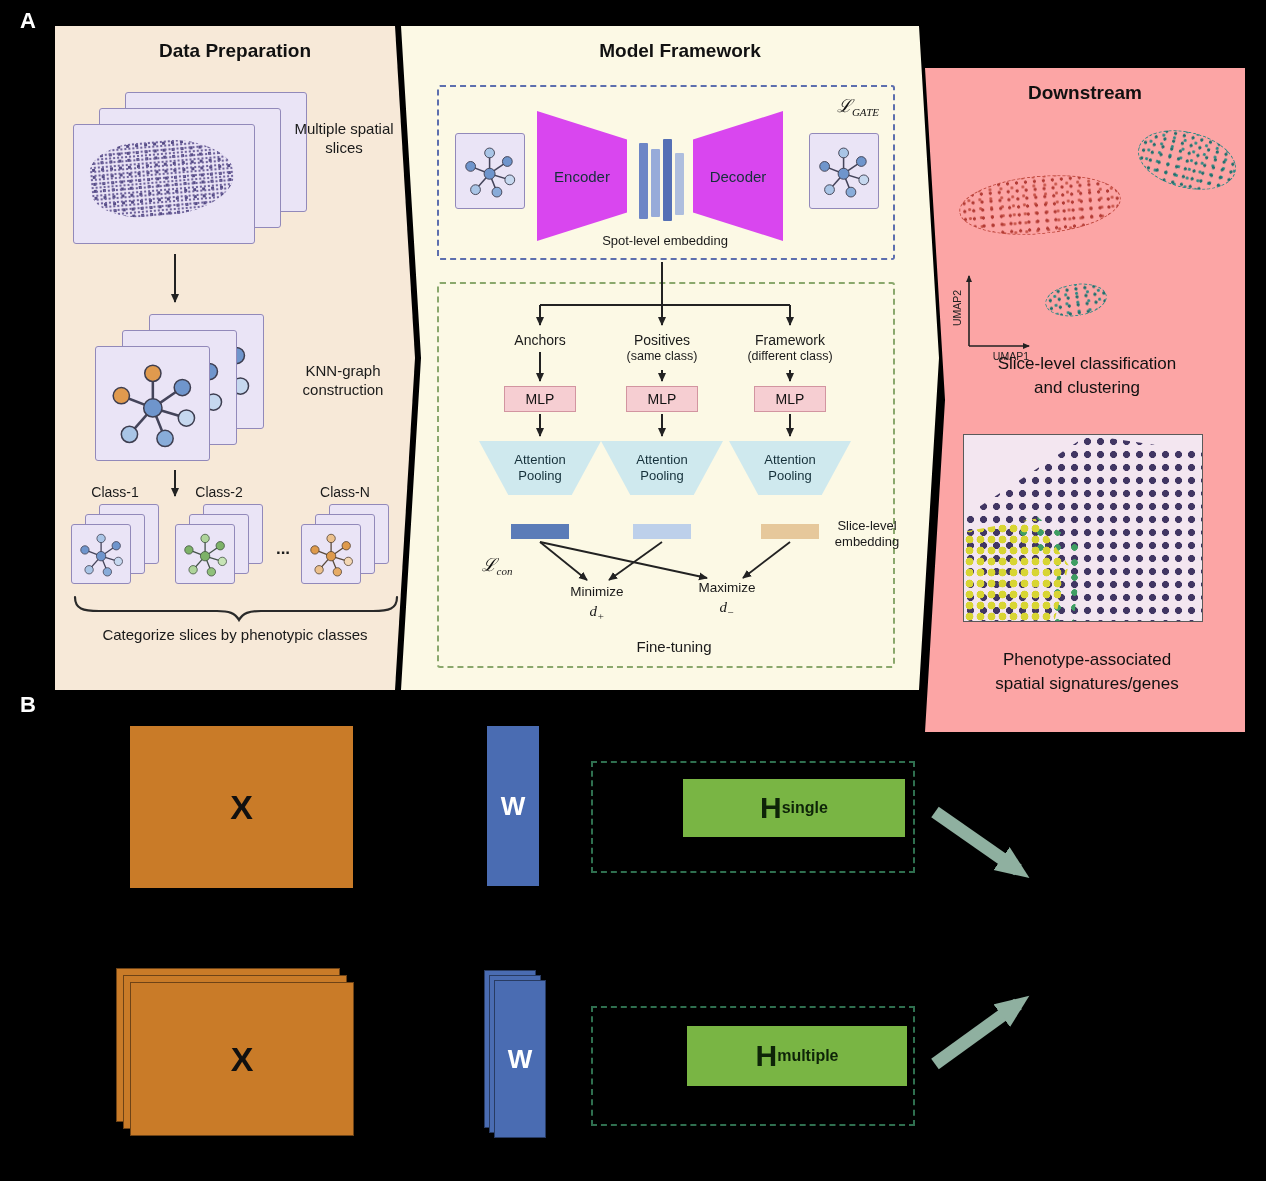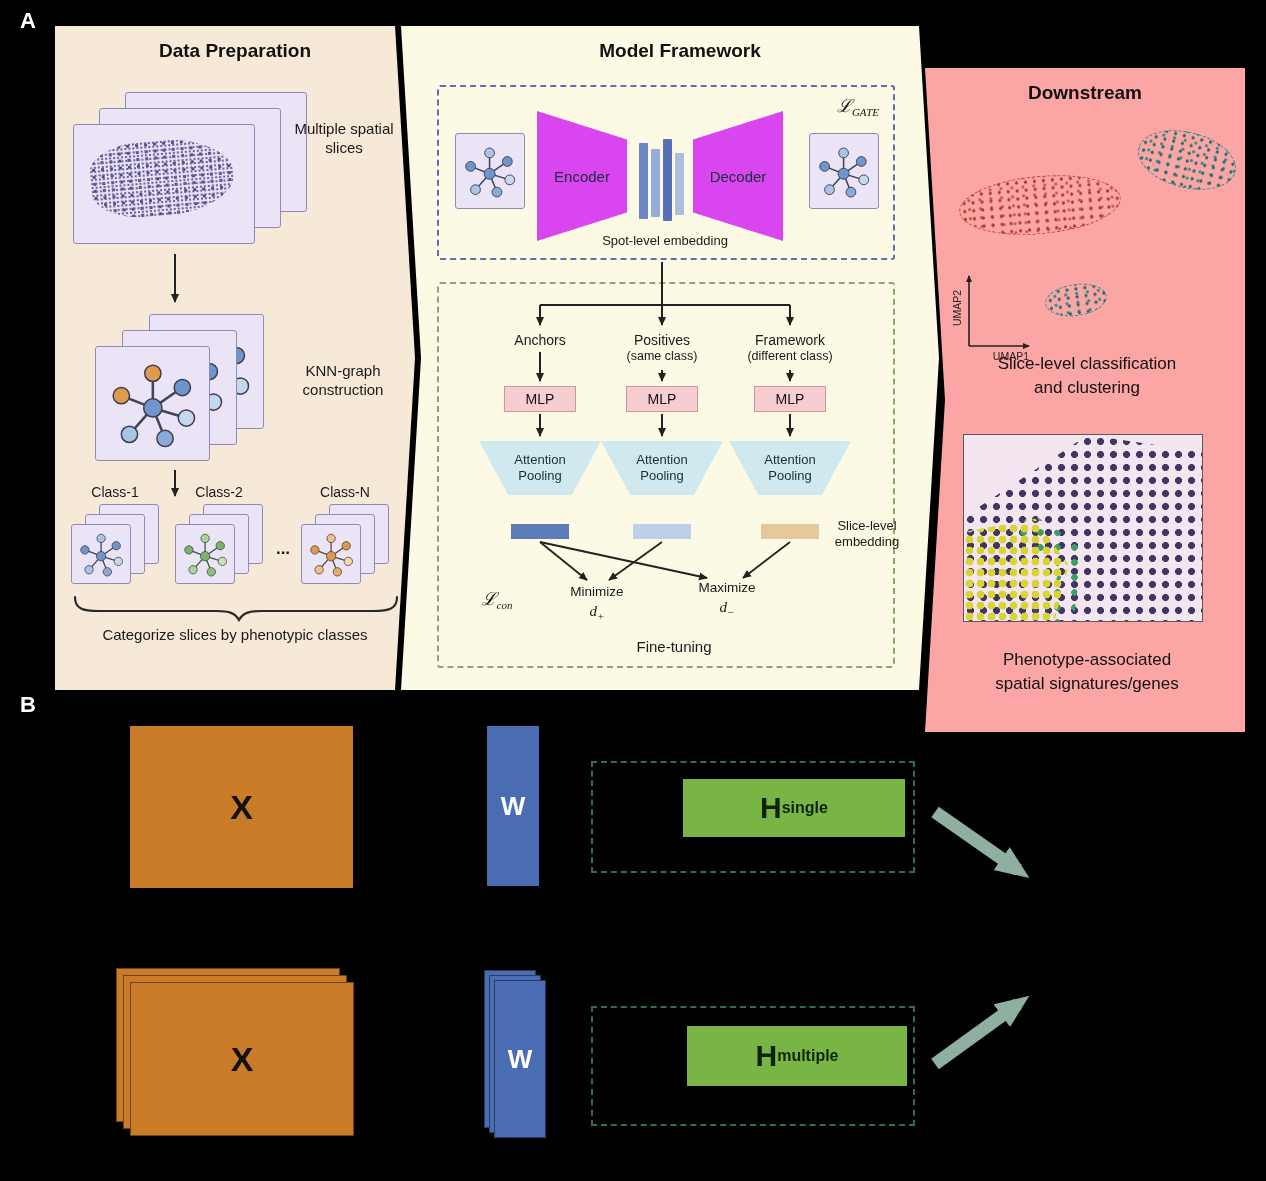--- a/index.html
+++ b/index.html
@@ -316,21 +316,21 @@
         </div>
       <div class="pool" style="left:328px; top:415px;">
           <span>Attention Pooling</span>
         </div>
 
       <div class="sbar" style="left:110px; top:498px; background:#5b7cb8;"></div>
       <div class="sbar" style="left:232px; top:498px; background:#bdd0ea;"></div>
       <div class="sbar" style="left:360px; top:498px; background:#e6c89b;"></div>
       <div class="lbl" style="left:422px; top:492px; width:88px; font-size:13px;">Slice-level embedding</div>
 
-      <div class="lbl" style="left:66px; top:562px; width:60px;">
+      <div class="lbl" style="left:66px; top:528px; width:60px;">
         <span class="mathL">ℒ</span><span class="mathsub">con</span>
       </div>
       <div class="lbl" style="left:156px; top:558px; width:80px; font-size:13.5px;">Minimize</div>
       <div class="lbl" style="left:156px; top:576px; width:80px;">
         <span class="mathd">d</span><span class="mathsub">+</span>
       </div>
       <div class="lbl" style="left:286px; top:554px; width:80px; font-size:13.5px;">Maximize</div>
       <div class="lbl" style="left:286px; top:572px; width:80px;">
         <span class="mathd">d</span><span class="mathsub">−</span>
       </div>

